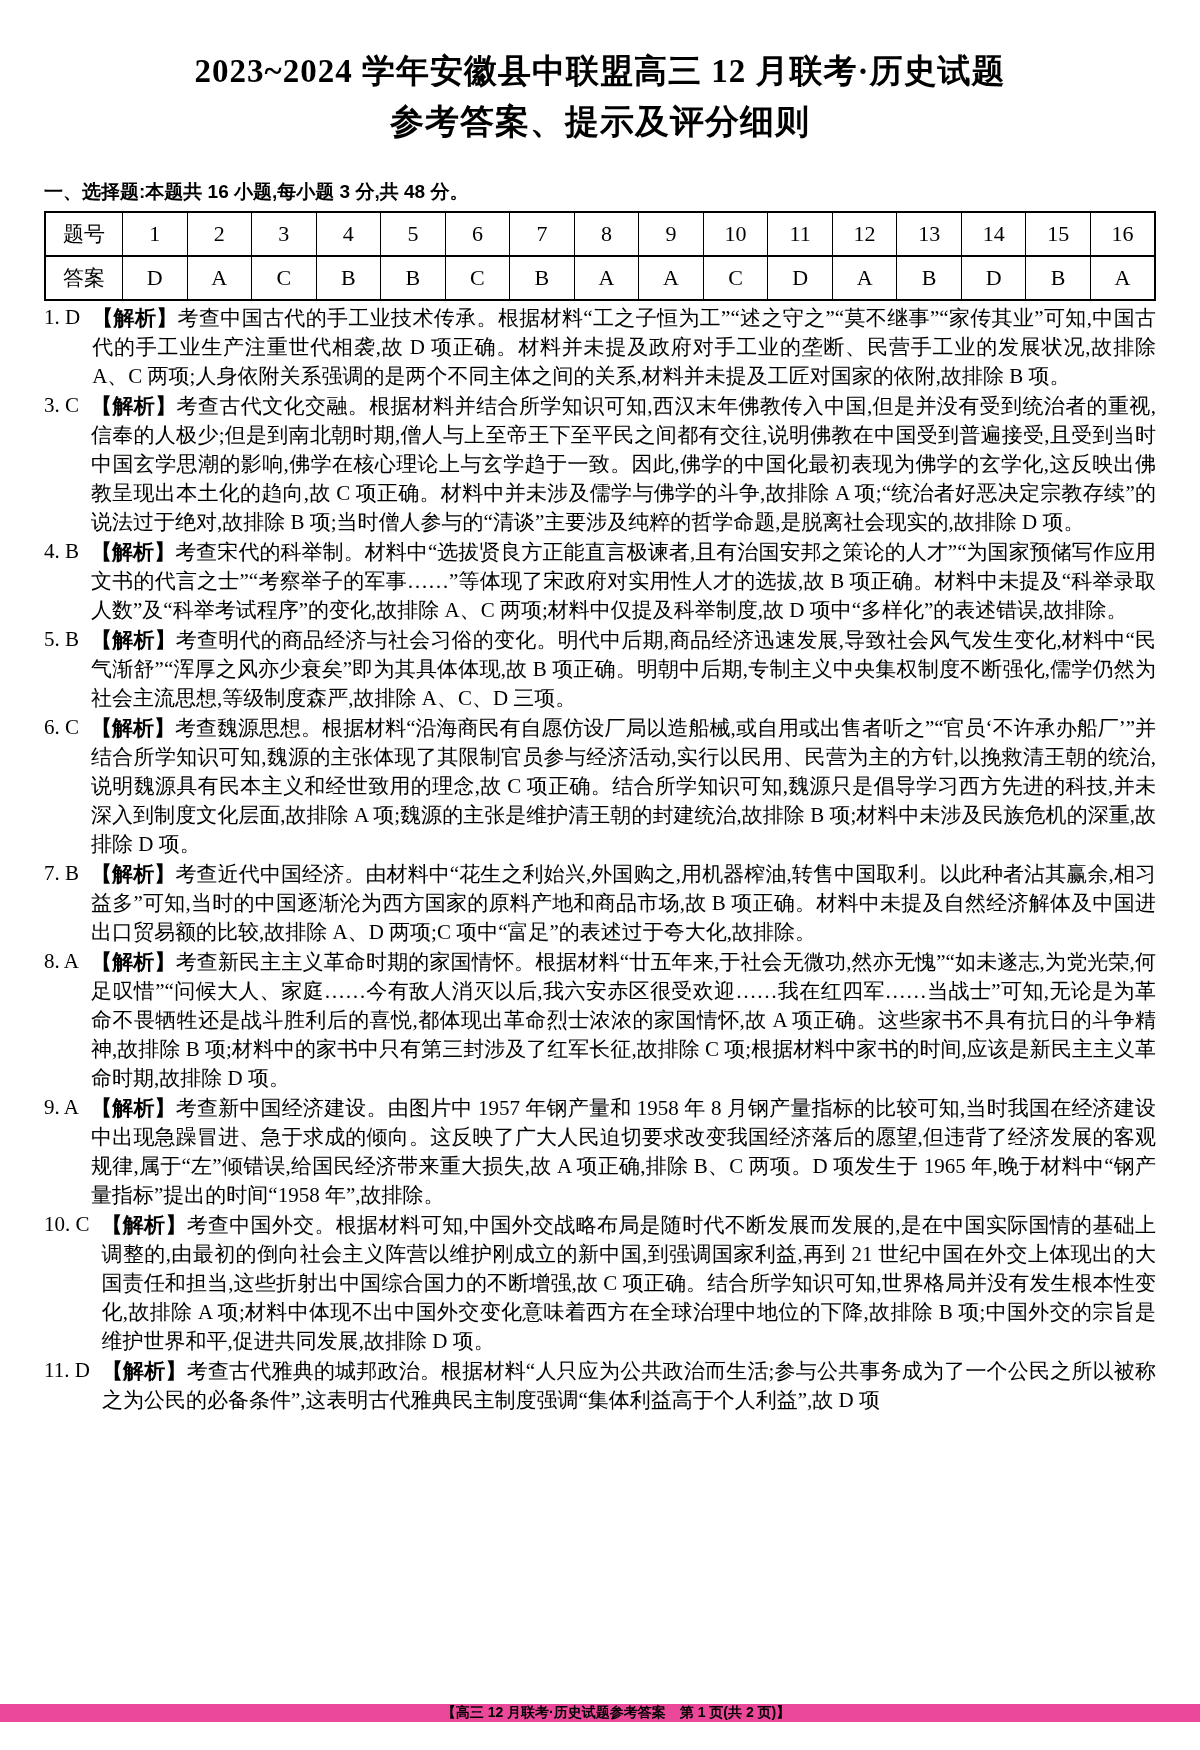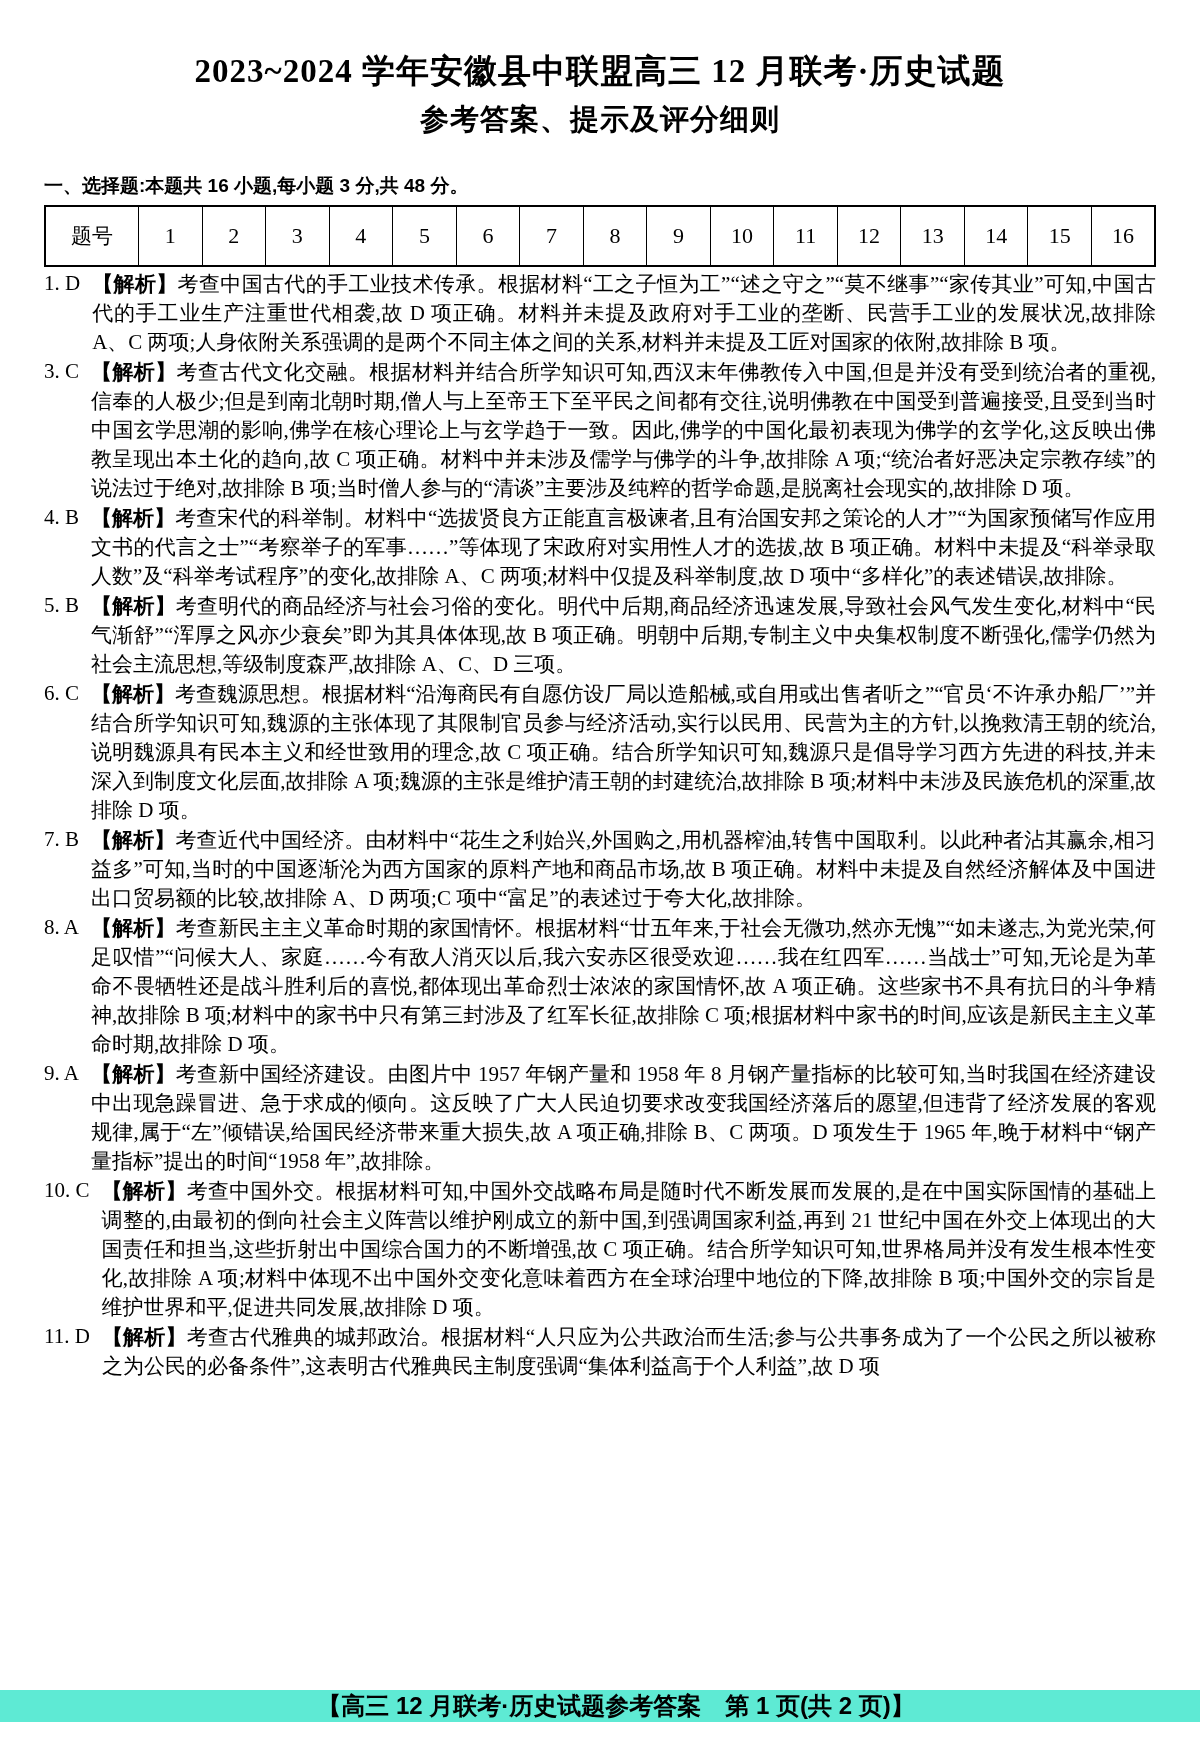--- a/index.html
+++ b/index.html
@@ -22,21 +22,21 @@
     text-align: center;
     font-weight: bold;
     font-size: 33px;
     line-height: 1.2;
     letter-spacing: 1px;
   }
   .doc-subtitle {
     margin-top: 10px;
     text-align: center;
     font-weight: bold;
-    font-size: 29px;
+    font-size: 34px;
     line-height: 1.2;
     letter-spacing: 1px;
   }
   .section-heading {
     margin-top: 38px;
     margin-bottom: 7px;
     font-family: "Liberation Sans", "DejaVu Sans", sans-serif;
     font-weight: bold;
     font-size: 19px;
     line-height: 1.25;
@@ -46,21 +46,21 @@
     border-collapse: collapse;
     table-layout: fixed;
     border: 2px solid #000;
     font-size: 22px;
   }
   table.answer-table td {
     border: 1.5px solid #000;
     text-align: center;
     vertical-align: middle;
     height: 42px;
-    padding: 8px;
+    padding: 0;
     overflow: hidden;
   }
   table.answer-table tr:first-child td { border-bottom: 2px solid #000; }
   table.answer-table td.rowhead { width: 76px; font-size: 21px; }
   .items {
     margin-top: 2px;
     font-size: 21px;
     line-height: 29px;
   }
   .item { display: flex; align-items: flex-start; justify-content: center; }
@@ -79,22 +79,22 @@
     font-weight: bold;
   }
   .footer {
     position: absolute;
     left: 0;
     right: 0;
     bottom: 28px;
     text-align: center;
     font-family: "Liberation Sans", "DejaVu Sans", sans-serif;
     font-weight: bold;
-    font-size: 24px;
-    background: #5eead4;
+    font-size: 14px;
+    background: #ec4899;
     padding-left: 32px;
   }
 </style>
 </head>
 <body>
 
 <div class="page">
   <div class="doc-title">2023~2024 学年安徽县中联盟高三 12 月联考·历史试题</div>
   <div class="doc-subtitle">参考答案、提示及评分细则</div>
 
@@ -113,20 +113,39 @@
           <td>7</td>
           <td>8</td>
           <td>9</td>
           <td>10</td>
           <td>11</td>
           <td>12</td>
           <td>13</td>
           <td>14</td>
           <td>15</td>
           <td>16</td>
+        </tr>
+        <tr>
+          <td class="rowhead">答案</td>
+          <td>D</td>
+          <td>A</td>
+          <td>C</td>
+          <td>B</td>
+          <td>B</td>
+          <td>C</td>
+          <td>B</td>
+          <td>A</td>
+          <td>A</td>
+          <td>C</td>
+          <td>D</td>
+          <td>A</td>
+          <td>B</td>
+          <td>D</td>
+          <td>B</td>
+          <td>A</td>
         </tr>
       </tbody>
   </table>
 
   <div class="items">
       <div class="item">
         <span class="label">1. D</span>
         <span class="text"><span class="jiexi">【解析】</span>考查中国古代的手工业技术传承。根据材料“工之子恒为工”“述之守之”“莫不继事”“家传其业”可知,中国古代的手工业生产注重世代相袭,故 D 项正确。材料并未提及政府对手工业的垄断、民营手工业的发展状况,故排除 A、C 两项;人身依附关系强调的是两个不同主体之间的关系,材料并未提及工匠对国家的依附,故排除 B 项。</span>
       </div>
       <div class="item">

